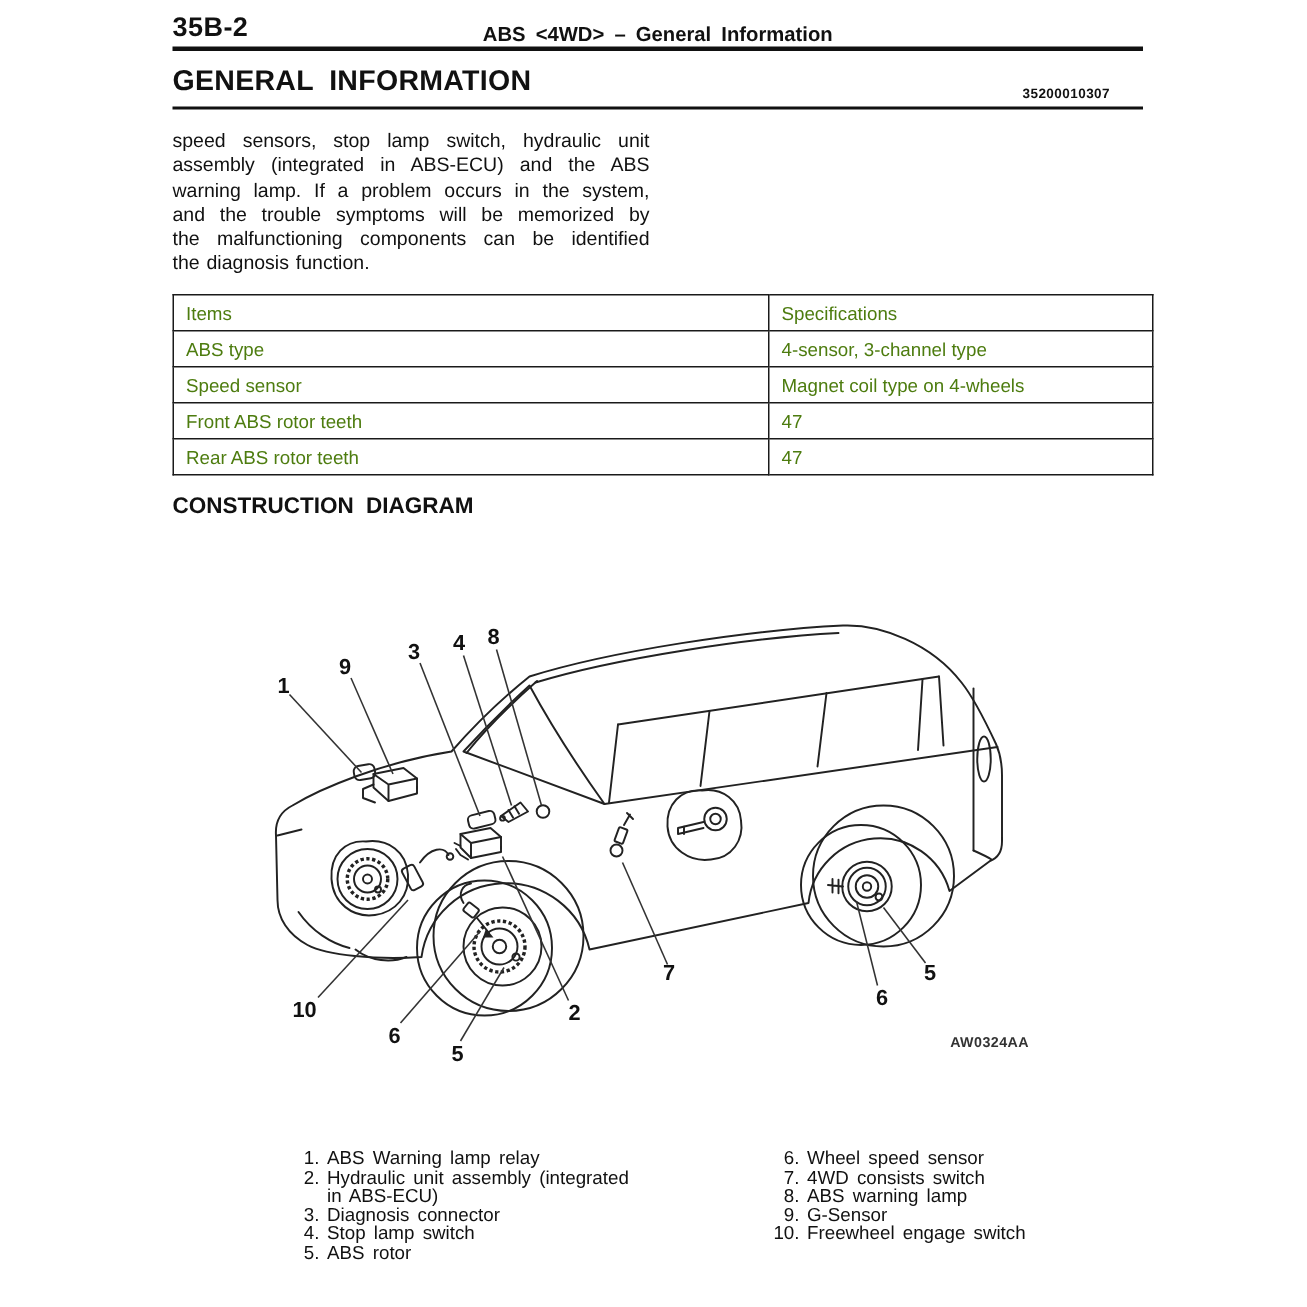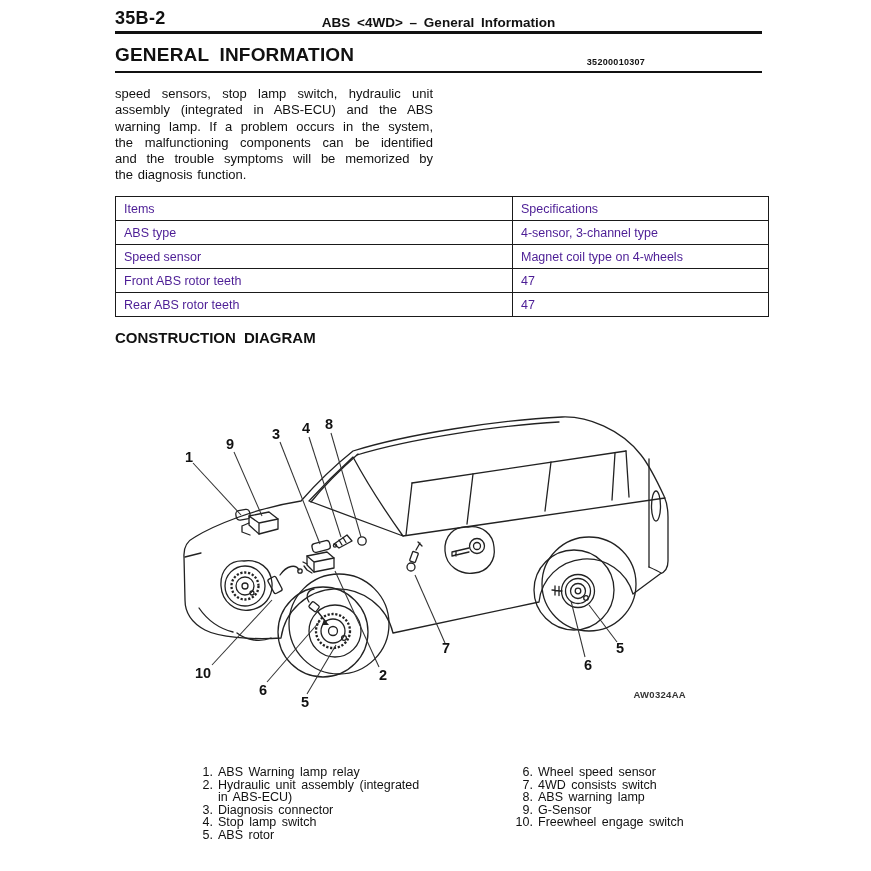--- a/index.html
+++ b/index.html
@@ -7,33 +7,33 @@
         font-family:"Liberation Sans", sans-serif;overflow:hidden;}
   .abs{position:absolute;}
 
   
   .sec-code{left:115px;top:8px;font-size:18px;font-weight:bold;letter-spacing:.3px;}
   .hdr-title{left:115px;top:15px;width:647px;text-align:center;font-size:13.5px;
              font-weight:bold;word-spacing:3px;}
   .rule1{left:115px;top:31px;width:647px;height:3px;background:#111;}
   .rule2{left:115px;top:71px;width:647px;height:2px;background:#111;}
   .page-title{left:115px;top:44px;font-size:19px;font-weight:bold;word-spacing:5px;letter-spacing:.2px;}
-  .doc-number{left:516px;top:57px;width:200px;text-align:center;font-size:9px;font-weight:bold;letter-spacing:.3px;}
+  .doc-number{left:540px;top:57px;width:200px;text-align:right;font-size:9px;font-weight:bold;letter-spacing:.3px;}
 
   
   .intro{font-size:13px;line-height:16.3px;word-spacing:1px;}
   .intro-left{left:115px;top:86px;width:318px;}
   .intro-right{left:437px;top:86px;width:324px;}
   .jline{text-align:justify;text-align-last:justify;}
   .jline.last{text-align-last:left;}
 
   
   .spec{left:115px;top:196px;}
   table.spec-t{border-collapse:collapse;table-layout:fixed;width:623px;
-               font-size:12.5px;color:#4c1d95;}
+               font-size:12.5px;color:#4d7c0f;}
   table.spec-t td{border:1.4px solid #1a1a1a;height:23px;padding:0 6px 0 8px;vertical-align:middle;}
   td.c1{width:382px;} td.c2{width:241px;}
 
   .sec2-title{left:115px;top:329px;font-size:15px;font-weight:bold;word-spacing:4px;}
 
   
   .diagram{left:115px;top:395px;}
   svg .ln{fill:none;stroke:#222;stroke-width:1.3;stroke-linecap:round;stroke-linejoin:round;}
   svg .thin{fill:none;stroke:#333;stroke-width:1.05;}
   svg .teeth{fill:none;stroke:#222;stroke-width:2.3;stroke-dasharray:2.2 1.7;}
@@ -61,22 +61,22 @@
   <div class="abs rule1"></div>
 
   <div class="abs page-title">GENERAL INFORMATION</div>
   <div class="abs doc-number">35200010307</div>
   <div class="abs rule2"></div>
 
   <div class="abs intro intro-left">
     <div class="jline">speed sensors, stop lamp switch, hydraulic unit</div>
     <div class="jline">assembly (integrated in ABS-ECU) and the ABS</div>
     <div class="jline">warning lamp. If a problem occurs in the system,</div>
+    <div class="jline">and the trouble symptoms will be memorized by</div>
     <div class="jline">the malfunctioning components can be identified</div>
-    <div class="jline">and the trouble symptoms will be memorized by</div>
     <div class="jline last">the diagnosis function.</div>
   </div>
 
   <div class="abs spec">
     <table class="spec-t">
       <tbody>
           <tr>
         <td class="c1">Items</td>
         <td class="c2">Specifications</td>
       </tr>

